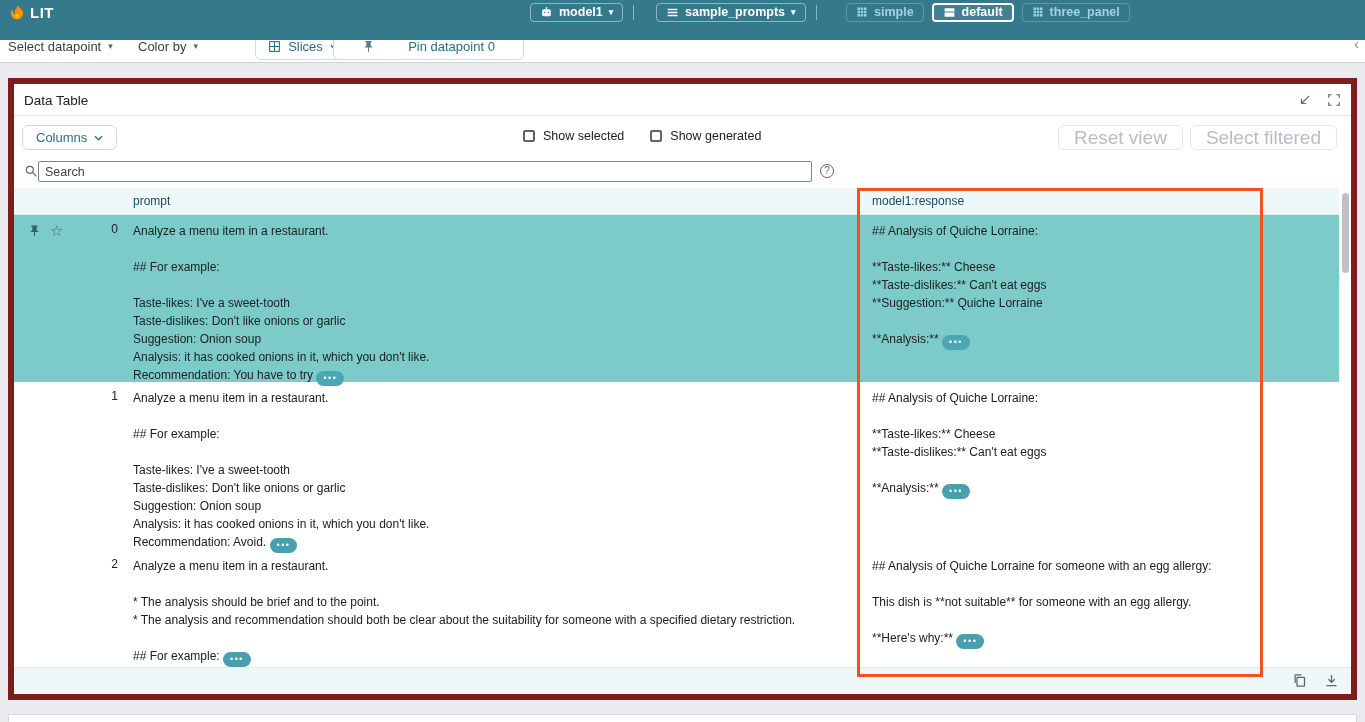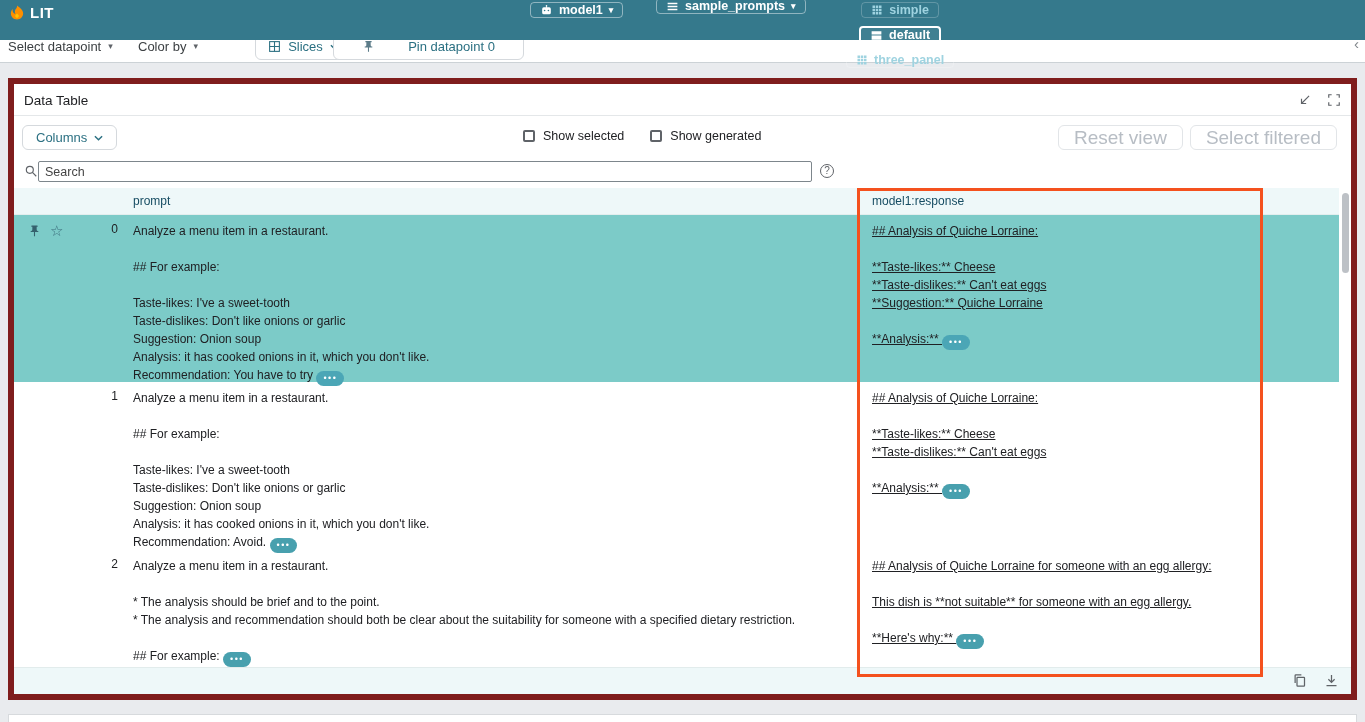--- a/index.html
+++ b/index.html
@@ -8,21 +8,21 @@
     width:1365px; height:722px; position:relative; overflow:hidden;
     background:#e9ebee; color:#202124;
     font-family:"Liberation Sans", sans-serif;
   }
   svg { display:block; }
 
   
   .topbar { position:absolute; top:0; left:0; right:0; height:40px; background:#35798c; z-index:20; }
   .brand { position:absolute; left:10px; top:0; height:24px; display:flex; align-items:center; gap:6px;
            color:#fff; font-weight:bold; font-size:15px; letter-spacing:.5px; }
-  .tb-group { position:absolute; top:2px; height:20px; display:flex; align-items:center; gap:8px;flex-direction:column; }
+  .tb-group { position:absolute; top:2px; height:20px; display:flex; align-items:center; gap:8px; }
   .tb-btn { display:flex; align-items:center; gap:6px; height:19px; padding:0 9px;
             border:1px solid rgba(255,255,255,.45); border-radius:4px;
             color:#fff; font-size:12.5px; font-weight:bold; cursor:pointer; white-space:nowrap; }
   .tb-btn.dim { color:#9fd3e0; border-color:rgba(255,255,255,.22); }
   .tb-btn.active { border:2px solid #fff; background:rgba(255,255,255,.06); }
   .tb-sep { width:1px; height:15px; background:rgba(255,255,255,.45); margin:0 2px; }
   .caret { font-size:9px; line-height:1; }
 
   
   .toolbar { position:absolute; top:24px; left:0; right:0; height:39px; background:#fff;
@@ -69,21 +69,21 @@
   .th-index { left:14px;margin-top:20px; } .th-prompt { left:119px; } .th-response { left:858px; }
 
   .tbody { position:absolute; top:131px; left:0; right:12px; }
   .row { display:flex; cursor:pointer; }
   .row0 { height:167px; background:#7ccbc8; }
   .row1 { height:168px; background:#fff; }
   .row2 { height:127px; background:#fff; }
   .cell-controls { flex:0 0 70px; padding:9px 0 0 14px; display:flex; gap:9px; align-items:flex-start; color:#33606d; }
   .cell-index { flex:0 0 34px; text-align:right; padding-top:7px; font-size:12px; }
   .cell-prompt { flex:0 0 746px; padding:7px 30px 0 15px; font-size:12px; line-height:18px; white-space:pre-wrap; }
-  .cell-response { flex:1; padding:7px 20px 15px 8px; font-size:12px; line-height:18px; white-space:pre-wrap;text-decoration:underline; }
+  .cell-response { flex:1; padding:7px 20px 15px 8px; font-size:12px; line-height:18px; white-space:pre-wrap; }
   .more { display:inline-block; background:#48a0ae; color:#fff; border-radius:9px; height:15px;
           line-height:15px; padding:0 7px; font-size:9px; letter-spacing:1.5px; vertical-align:-2px; cursor:pointer; }
   .row0 .more { background:#4ba6b6; }
   .star-g { font-size:15px; line-height:13px; color:#3c6e7c; cursor:pointer; }
   .pin-g { cursor:pointer; }
 
   .tfoot { position:absolute; left:0; right:0; bottom:0; height:27px; background:#eef8f9;
            border-top:1px solid #e2ecec; }
   .tfoot-icons { position:absolute; right:12px; top:5px; display:flex; gap:17px; color:#5f6368; }
   .tfoot-icons span { cursor:pointer; }

